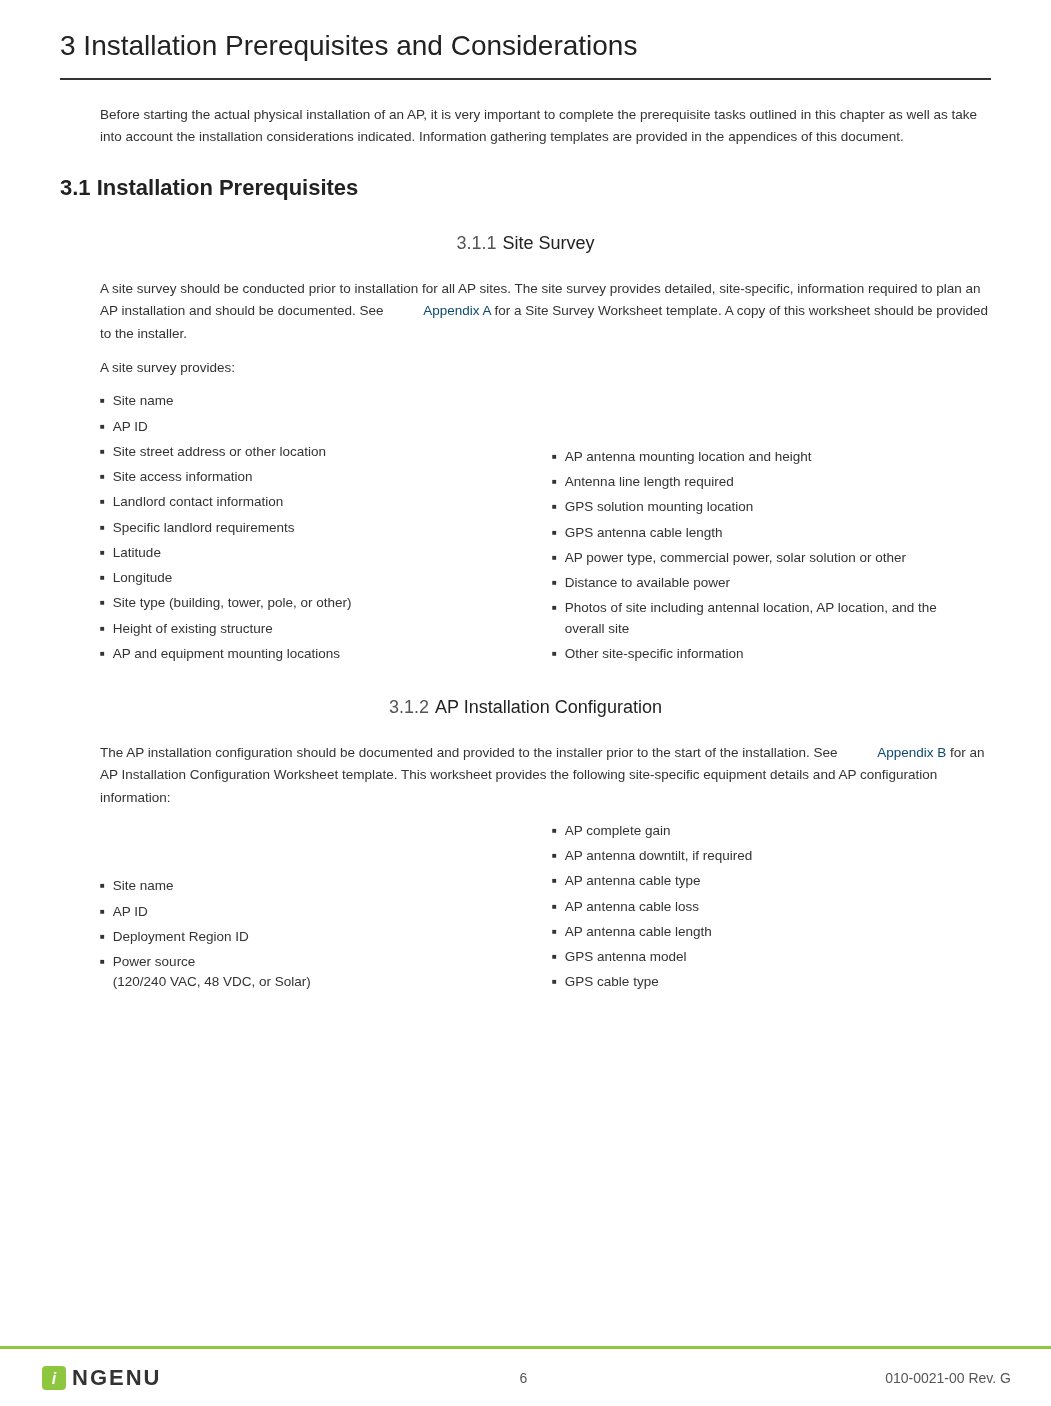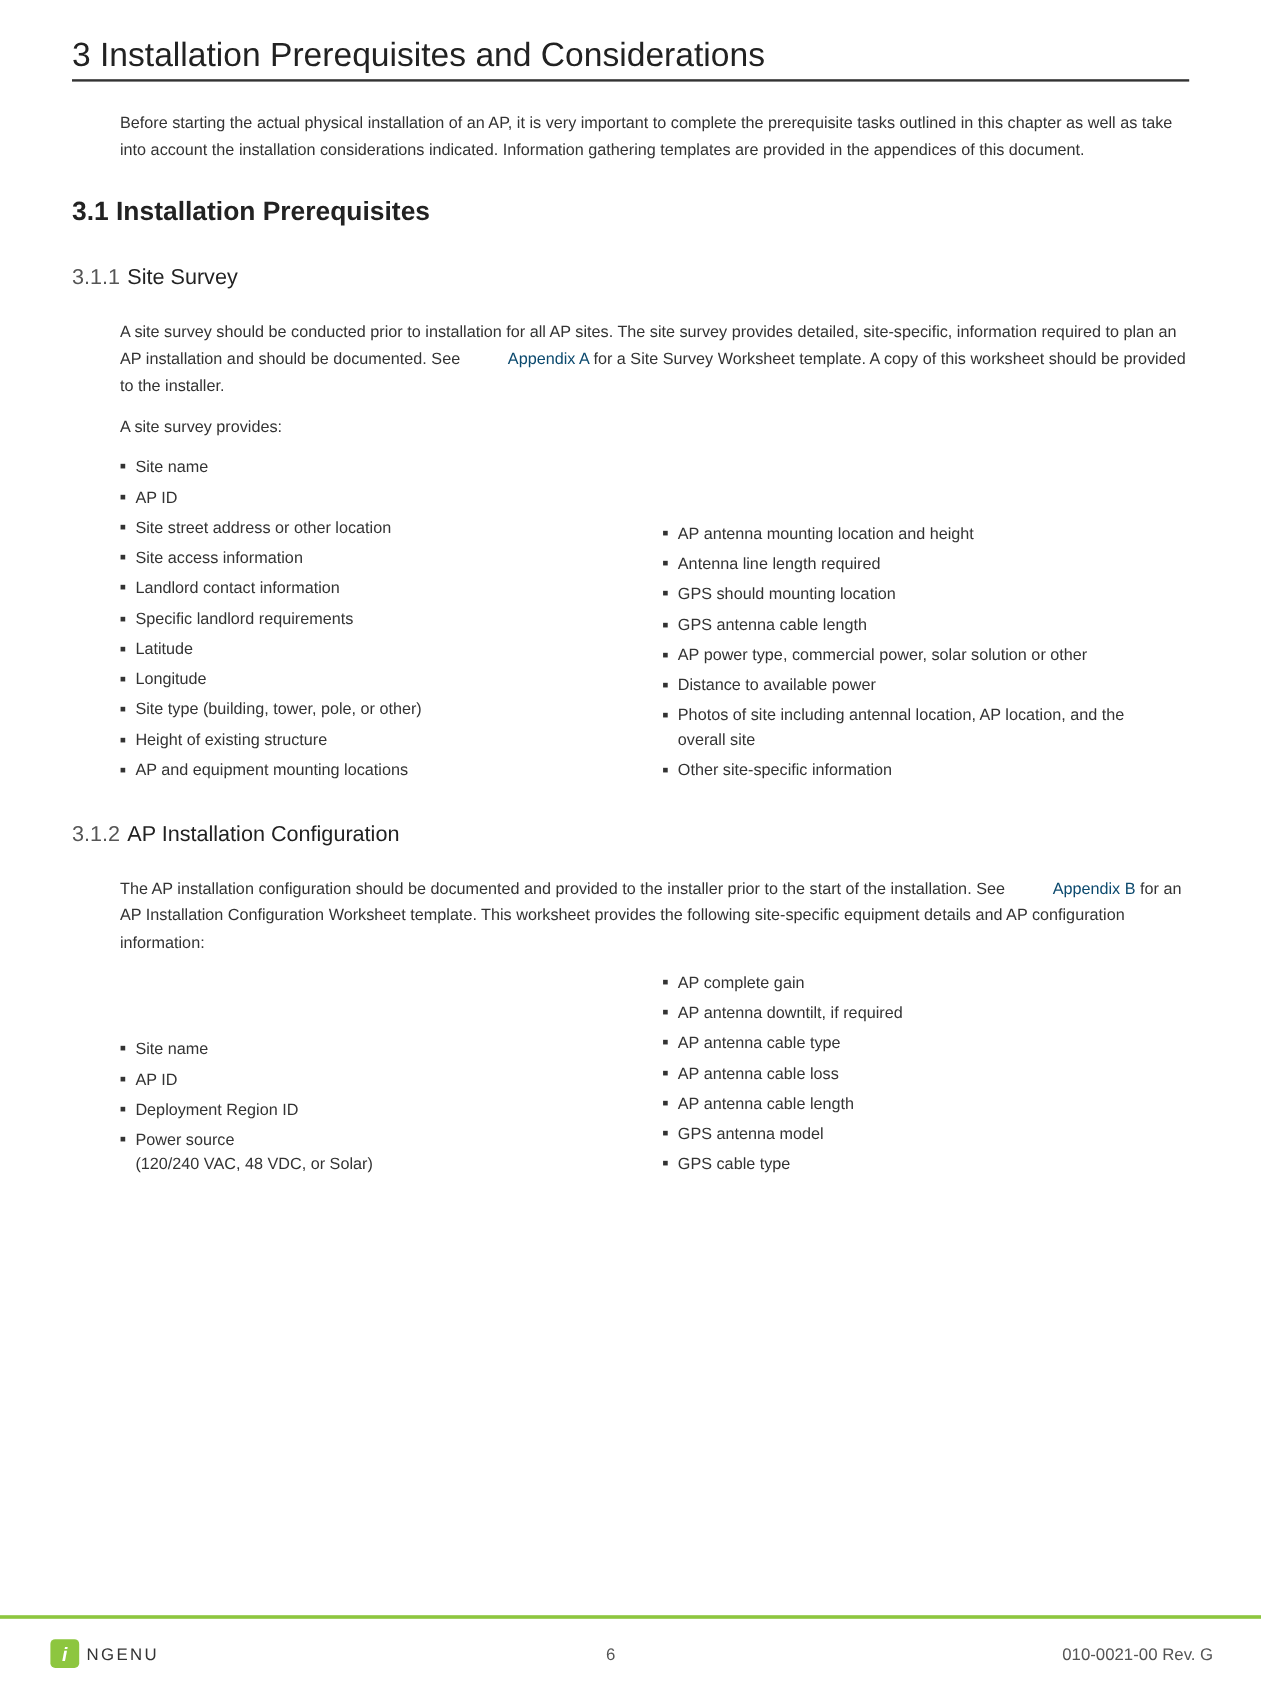--- a/index.html
+++ b/index.html
@@ -13,21 +13,21 @@
       position: relative;
     }
     .page-container {
       padding: 30px 60px 80px 60px;
     }
     .chapter-title {
       font-size: 28px;
       font-weight: 300;
       color: #222;
       border-bottom: 2px solid #333;
-      padding-bottom: 4px;
+      padding-bottom: 16px;
       margin-bottom: 24px;
     }
     .intro-text {
       margin: 0 0 28px 40px;
       line-height: 1.6;
       font-size: 13.5px;
     }
     .section-title {
       font-size: 22px;
       font-weight: 300;
@@ -120,20 +120,21 @@
     .doc-number {
       font-size: 14px;
       color: #555;
       text-align: center;
     }
     .subsection-header {
       display: flex;
       align-items: baseline;
       margin-bottom: 10px;
       margin-top: 20px;
+      justify-content: center;
     }
   </style>
 </head>
 <body>
 
 <div class="page-container">
 
   <h1 class="chapter-title">3 Installation Prerequisites and Considerations</h1>
 
   <p class="intro-text">Before starting the actual physical installation of an AP, it is very important to complete the prerequisite tasks outlined in this chapter as well as take into account the installation considerations indicated. Information gathering templates are provided in the appendices of this document.</p>
@@ -192,21 +193,21 @@
     </div>
     <div class="list-col">
       <ul>
         <li>
             <span>AP antenna mounting location and height</span>
           </li>
         <li>
             <span>Antenna line length required</span>
           </li>
         <li>
-            <span>GPS should mounting location</span>
+            <span>GPS solution mounting location</span>
           </li>
         <li>
             <span>GPS antenna cable length</span>
           </li>
         <li>
             <span>AP power type, commercial power, solar solution or other</span>
           </li>
         <li>
             <span>Distance to available power</span>
           </li>
@@ -275,17 +276,17 @@
   </div>
 
 </div>
 
 <div class="bottom-bar">
   <div class="logo-area">
     <svg class="logo-icon" viewBox="0 0 28 28" xmlns="http://www.w3.org/2000/svg">
       <rect x="2" y="2" width="24" height="24" rx="4" fill="#8dc63f"></rect>
       <text x="14" y="20" text-anchor="middle" font-size="16" font-weight="bold" fill="white" font-style="italic" font-family="Arial">i</text>
     </svg>
-    <span style="font-size:14px;font-weight:400;letter-spacing:2px;color:#333;">NGENU</span>
+    <span style="font-size:22px;font-weight:700;letter-spacing:2px;color:#333;">NGENU</span>
   </div>
   <span class="page-number">6</span>
   <span class="doc-number">010-0021-00 Rev. G</span>
 </div>
 
 </body></html>

